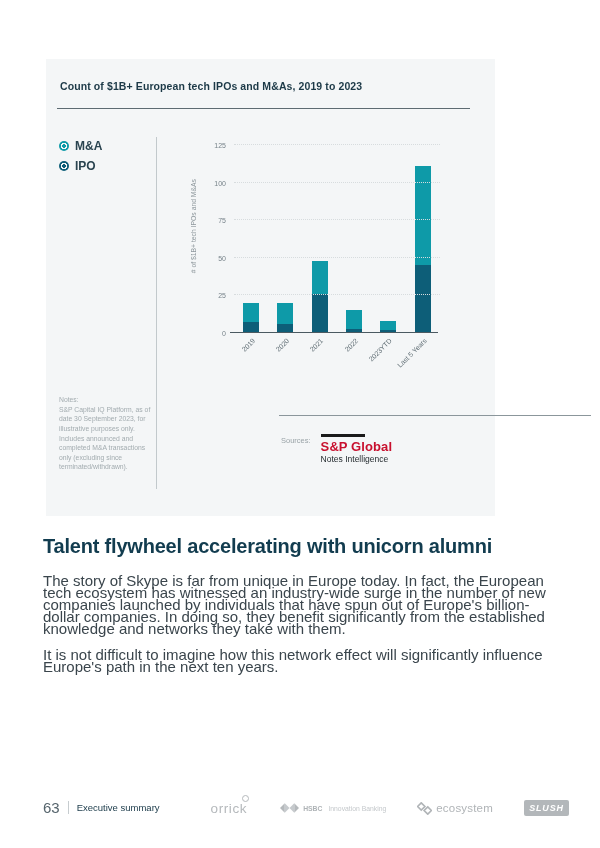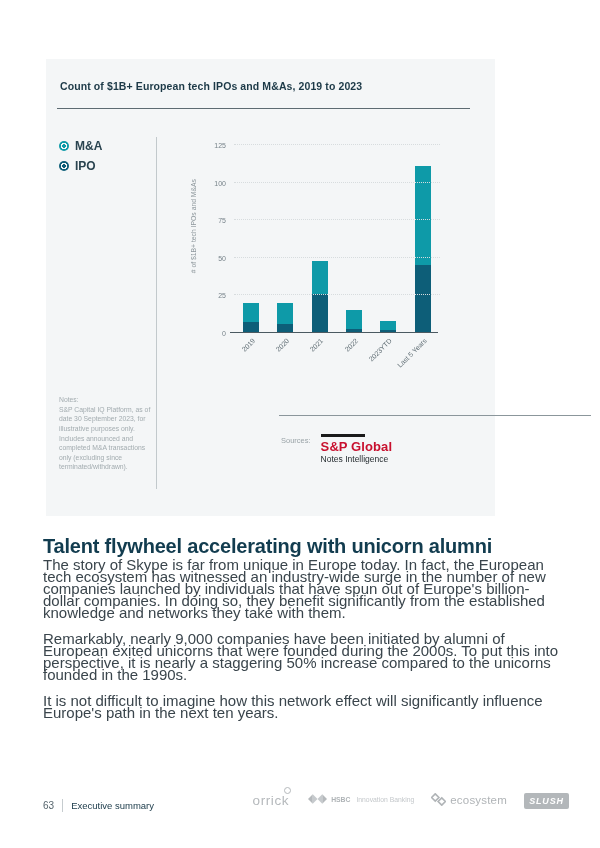--- a/index.html
+++ b/index.html
@@ -33,30 +33,30 @@
 
   .sources-rule { position:absolute; left:122px; top:356px; width:312px; border-top:1px solid #8b969b; }
   .sources-row { position:absolute; left:124px; top:375px; display:flex; }
   .sources-label { font-size:7.5px; color:#9aa4a8; margin-right:10px; margin-top:2px; }
   .sp-logo .sp-bar { width:44px; height:2.5px; background:#1a1a1a; margin-bottom:2px; }
   .sp-line1 { font-size:13px; font-weight:bold; color:#c8102e; letter-spacing:0.1px; }
   .sp-line2 { font-size:8.5px; color:#1f262a; }
 
   
   .main { position:absolute; left:43px; top:533px; width:521px; }
-  .main h1 { font-size:20px; line-height:26px; font-weight:bold; color:#123c4f; letter-spacing:-0.2px; }
+  .main h1 { font-size:20px; line-height:26px; font-weight:bold; color:#123c4f; letter-spacing:-0.2px; margin-bottom:16px; }
   .main p { font-size:15px; line-height:12px; color:#3a454c; margin-bottom:14px; }
 
   
   .footer { position:absolute; left:0; right:0; top:793px; height:30px; }
   .footer-left { position:absolute; left:43px; top:6px; display:flex; align-items:center; }
-  .page-number { font-size:10px; color:#55646c; }
+  .page-number { font-size:15px; color:#55646c; }
   .footer-divider { width:1px; height:13px; background:#c6cccf; margin:0 8px; }
   .section-label { font-size:9.5px; font-weight:normal; color:#22404f; }
-  .footer-logos { position:absolute; right:31px; top:0; height:100%; display:flex; align-items:flex-start; gap:17px; color:#b5b9bc;margin-left:28px; }
+  .footer-logos { position:absolute; right:31px; top:0; height:100%; display:flex; align-items:center; gap:31px; color:#b5b9bc;margin-left:28px; }
   .logo-orrick { position:relative; font-size:13.5px; letter-spacing:0.6px; color:#b5b9bc; padding-right:2px; }
   .orrick-ring { position:absolute; top:-6px; right:0px; width:7px; height:7px; border:1.7px solid #b5b9bc; border-radius:50%; }
   .logo-hsbc { display:flex; align-items:center; gap:4px; }
   .hsbc-bold { font-size:6.8px; font-weight:bold; color:#aeb3b6; }
   .hsbc-rest { font-size:6.8px; color:#c4c8cb; margin-left:2px; }
   .logo-affinity { display:flex; align-items:center; gap:4px; }
   .affinity-text { font-size:11.5px; color:#b0b4b7; letter-spacing:0.2px; }
   .logo-slush { width:45px; height:16px; background:#b3b7ba; border-radius:2px; display:flex; align-items:center; justify-content:center; }
   .slush-text { font-size:9px; font-weight:bold; font-style:italic; color:#ffffff; letter-spacing:0.8px; }
 </style>
@@ -157,21 +157,20 @@
           <div class="sp-line1">S&amp;P Global</div>
           <div class="sp-line2">Notes Intelligence</div>
         </div>
       </div>
     </div>
   </div>
 
   <div class="main">
     <h1>Talent flywheel accelerating with unicorn alumni</h1>
     <p>The story of Skype is far from unique in Europe today. In fact, the European tech ecosystem has witnessed an industry-wide surge in the number of new companies launched by individuals that have spun out of Europe's billion-dollar companies. In doing so, they benefit significantly from the established knowledge and networks they take with them.</p>
-    <p>Remarkably, nearly 9,000 companies have been initiated by alumni of European exited unicorns that were founded during the 2000s. To put this into perspective, it is nearly a staggering 50% increase compared to the unicorns founded in the 1990s.</p>
     <p>It is not difficult to imagine how this network effect will significantly influence Europe's path in the next ten years.</p>
   </div>
 
   <div class="footer">
     <div class="footer-left">
       <span class="page-number">63</span>
       <span class="footer-divider"></span>
       <span class="section-label">Executive summary</span>
     </div>
     <div class="footer-logos">

